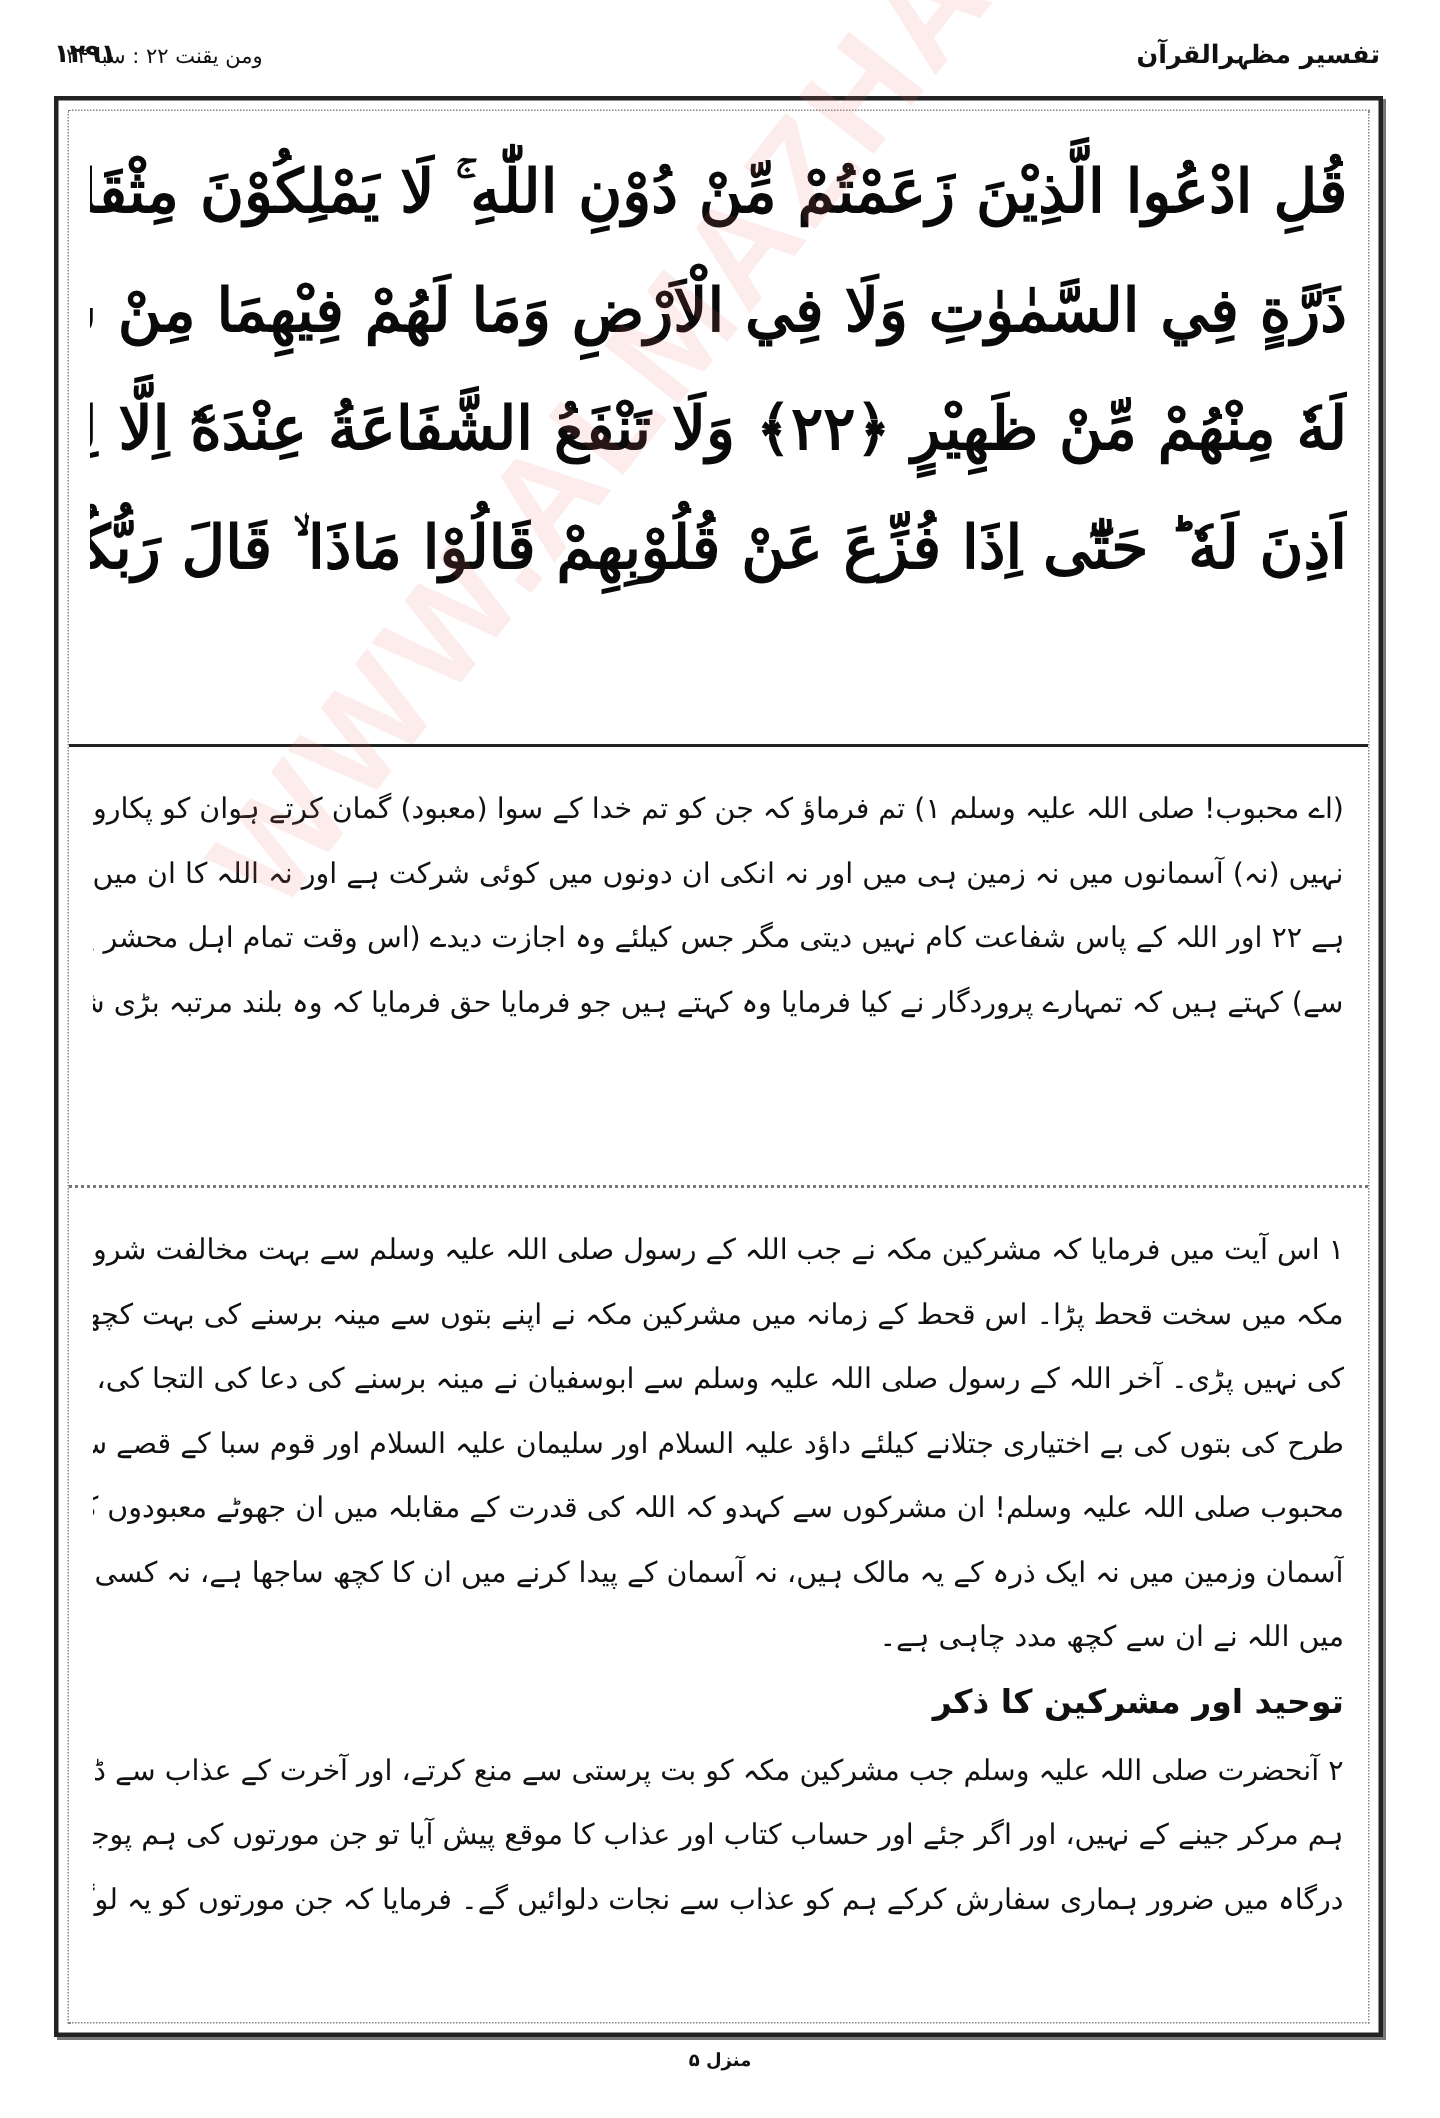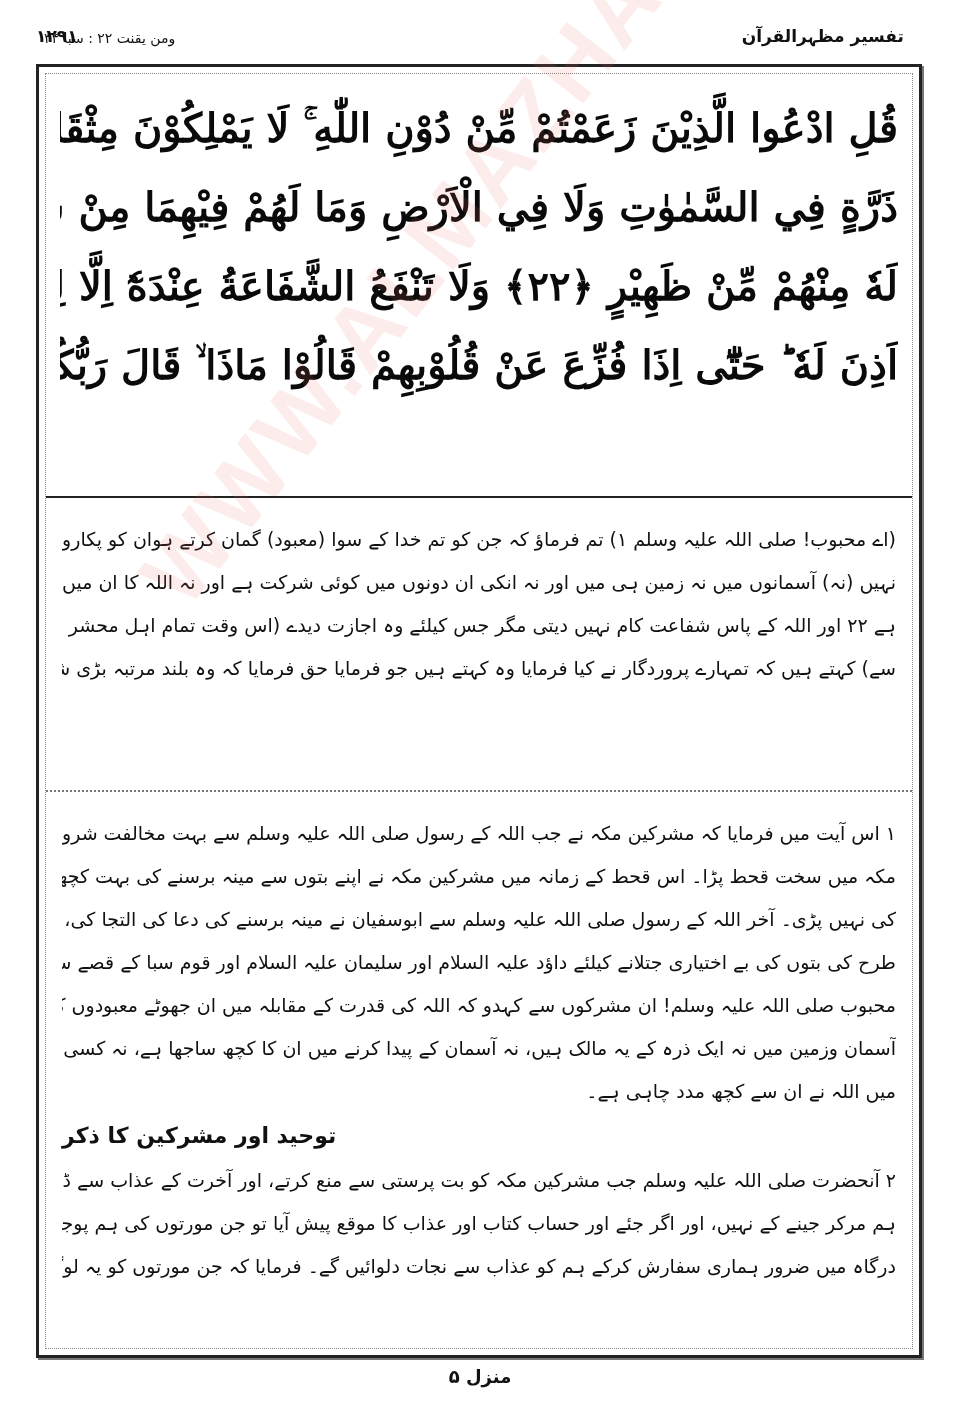--- a/index.html
+++ b/index.html
@@ -1,20 +1,20 @@
 <!DOCTYPE html>
 <html><head>
   <meta charset="utf-8">
   <style>
     html, body { margin: 0; padding: 0; background: #ffffff; }
     body { width: 960px; height: 1412px; position: relative; overflow: hidden;
            font-family: "DejaVu Sans", sans-serif; color: #111; }
     .header { position: absolute; top: 20px; left: 36px; right: 36px; height: 40px; }
     .header span { position: absolute; top: 6px; font-size: 17px; }
-    .hdr-right { right: 20px; font-weight: bold; }
+    .hdr-right { right: 4px; font-weight: bold; }
     .hdr-center { left: 0; right: 0; text-align: left; font-weight: bold; }
     .hdr-left { left: 8px; font-size: 14px !important; top: 10px !important; }
 
     .frame { position: absolute; top: 64px; left: 36px; width: 880px; height: 1288px;
              border: 3px solid #222; box-shadow: 2px 2px 0 #777; background: #fff; }
     .inner { position: absolute; top: 6px; left: 6px; right: 6px; bottom: 6px;
              border: 1.5px dotted #888; }
 
     .quran { position: absolute; top: 0; left: 0; right: 0; height: 424px;
              border-bottom: 2px solid #222; direction: rtl; padding: 14px 14px 0 14px;
@@ -27,28 +27,28 @@
     .translation { position: absolute; top: 424px; left: 0; right: 0; height: 294px;
                    border-bottom: 2px dotted #777; direction: rtl; padding: 20px 16px 0 16px;
                    box-sizing: border-box; }
     .commentary { position: absolute; top: 718px; left: 0; right: 0; bottom: 0;
                   direction: rtl; padding: 20px 16px 0 16px; box-sizing: border-box; }
     .pline { font-family: "DejaVu Sans", sans-serif; font-size: 19px; line-height: 43px;
              height: 43px; text-align: justify; text-align-last: justify; white-space: nowrap;
              overflow: hidden; }
     .pline.end { text-align-last: right; }
     .subheading { font-family: "DejaVu Sans", sans-serif; font-weight: bold; font-size: 22px;
-                  text-align: left; line-height: 46px; height: 46px; }
+                  text-align: right; line-height: 46px; height: 46px; }
 
     .watermark { position: absolute; left: 120px; top: 560px; font-family: "Liberation Sans", sans-serif;
                  font-weight: bold; font-size: 92px; color: rgba(230, 110, 110, 0.13);
                  transform: rotate(-52deg); transform-origin: left top; white-space: nowrap;
                  pointer-events: none; letter-spacing: 4px; }
     .footer { position: absolute; top: 1366px; left: 0; right: 0; text-align: center;
-              font-size: 18px; font-weight: bold; direction: rtl; }
+              font-size: 12px; font-weight: bold; direction: rtl; }
   </style>
 </head>
 <body>
 
 <div class="header">
   <span class="hdr-right">تفسیر مظہرالقرآن</span>
   <span class="hdr-center">۱۲۹۱</span>
   <span class="hdr-left">ومن یقنت ۲۲ : سبا ۳۴</span>
 </div>
 

